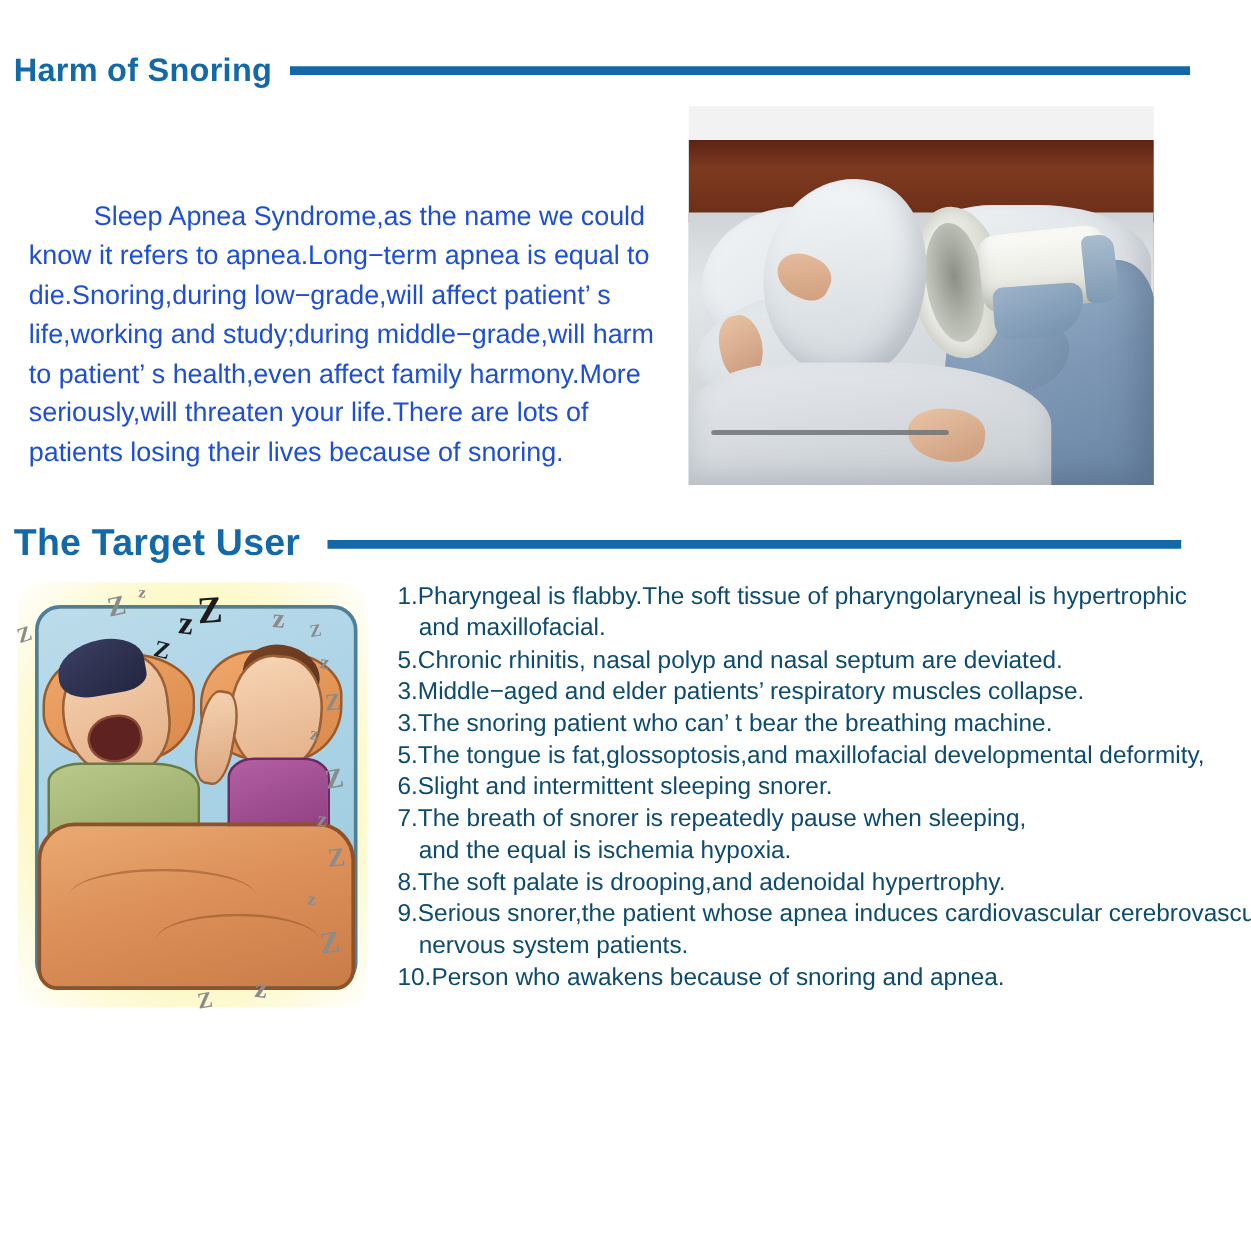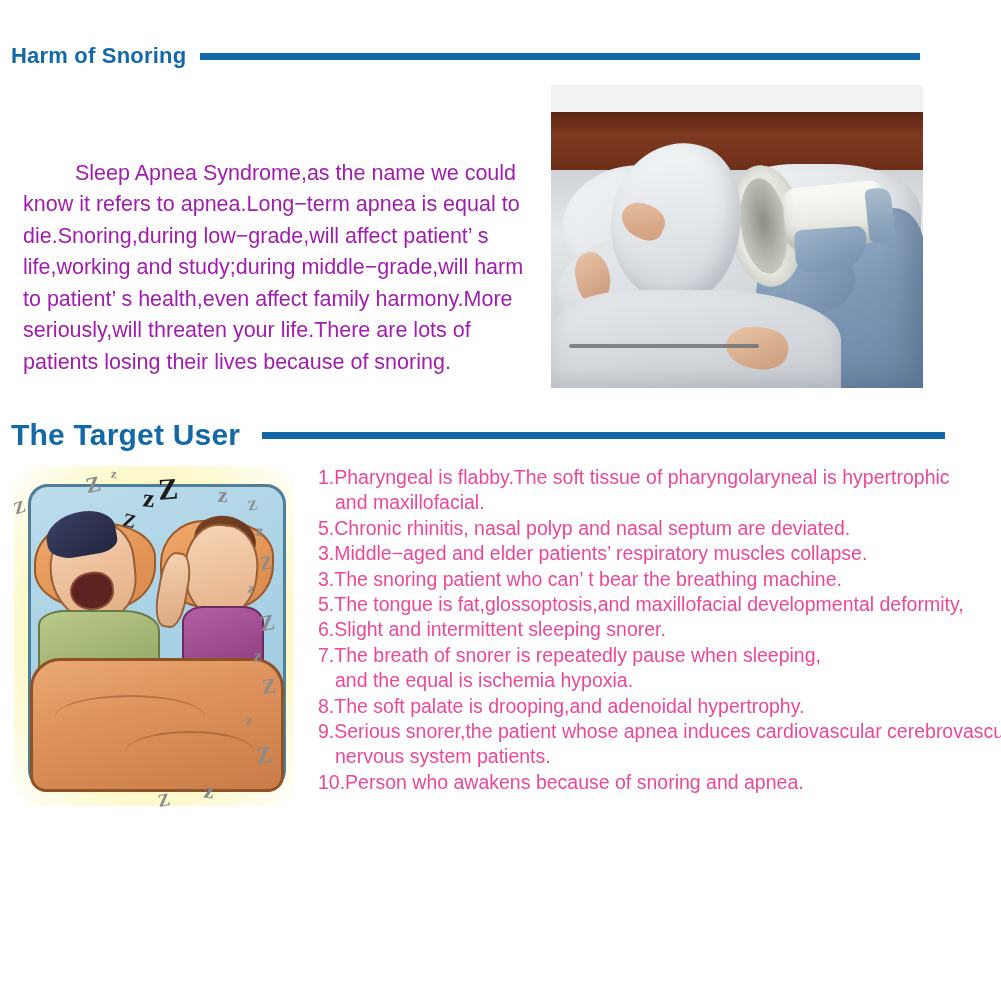--- a/index.html
+++ b/index.html
@@ -26,34 +26,34 @@
     color: #1369a8;
     font-weight: bold;
     letter-spacing: 0.2px;
   }
   .section-head .rule {
     background: #1369a8;
     display: block;
   }
 
   #head-harm { left: 11px; top: 41px; }
-  #head-harm .title { font-size: 22px; line-height: 30px; }
+  #head-harm .title { font-size: 26px; line-height: 30px; }
   #head-harm .rule { height: 7px; width: 720px; margin-left: 14px; }
 
   #head-target { left: 11px; top: 420px; }
   #head-target .title { font-size: 30px; line-height: 30px; }
   #head-target .rule { height: 7px; width: 683px; margin-left: 22px; }
 
   
   #harm-para {
     position: absolute;
     left: 23px;
     top: 136px;
     width: 520px;
-    color: #a21caf;
+    color: #1d4ed8;
     font-size: 21.5px;
     line-height: 31.5px;
     text-indent: 52px;
   }
 
   
   #photo-frame {
     position: absolute;
     left: 551px;
     top: 85px;
@@ -291,21 +291,21 @@
     font-family: "Liberation Serif", serif;
   }
   #cartoon .zz.dark { color: #1c1c1c; }
 
   
   #target-list {
     position: absolute;
     left: 318px;
     top: 465px;
     width: 680px;
-    color: #ec4899;
+    color: #0c4a6e;
     font-size: 19.5px;
     line-height: 25.4px;
   }
   #target-list .li {
     display: block;
     white-space: nowrap;
   }
   #target-list .li.cont { padding-left: 17px; }
 </style>
 </head>

